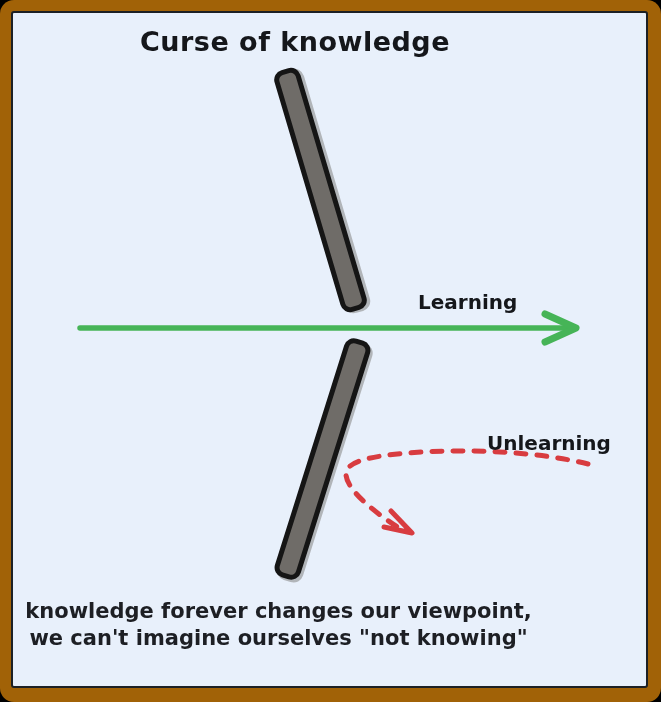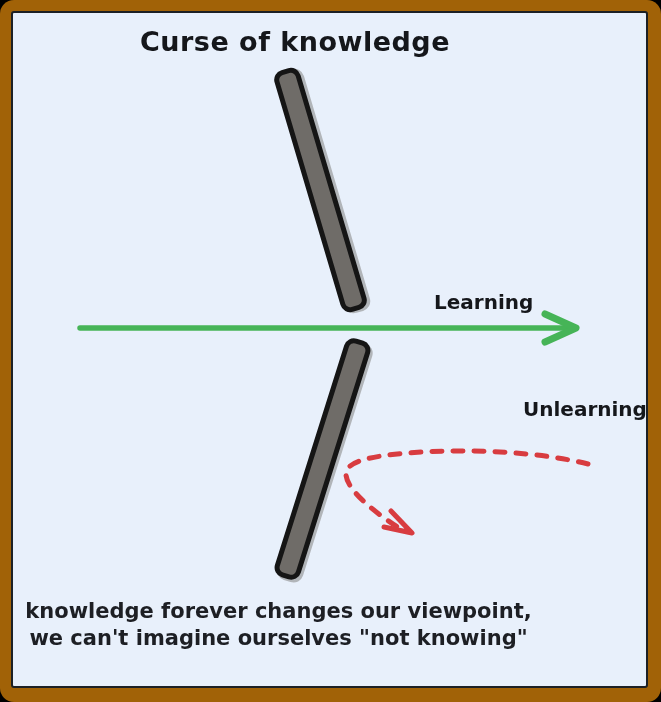--- a/index.html
+++ b/index.html
@@ -66,22 +66,22 @@
     position: absolute;
     left: 0; top: 0;
   }
   .label {
     position: absolute;
     font-size: 20px;
     font-weight: 600;
     color: #15171b;
     white-space: nowrap;
   }
-  .label-learning { left: 418px; top: 290px; margin-left: 16px; }
-  .label-unlearning { left: 487px; top: 397px; margin-left: 36px; }
+  .label-learning { left: 418px; top: 290px; }
+  .label-unlearning { left: 487px; top: 431px; }
   .caption {
     position: absolute;
     left: 0; top: 598px;
     width: 557px;
     text-align: center;
     font-size: 21px;
     font-weight: 600;
     line-height: 27px;
     color: #1d1f24;
   }

